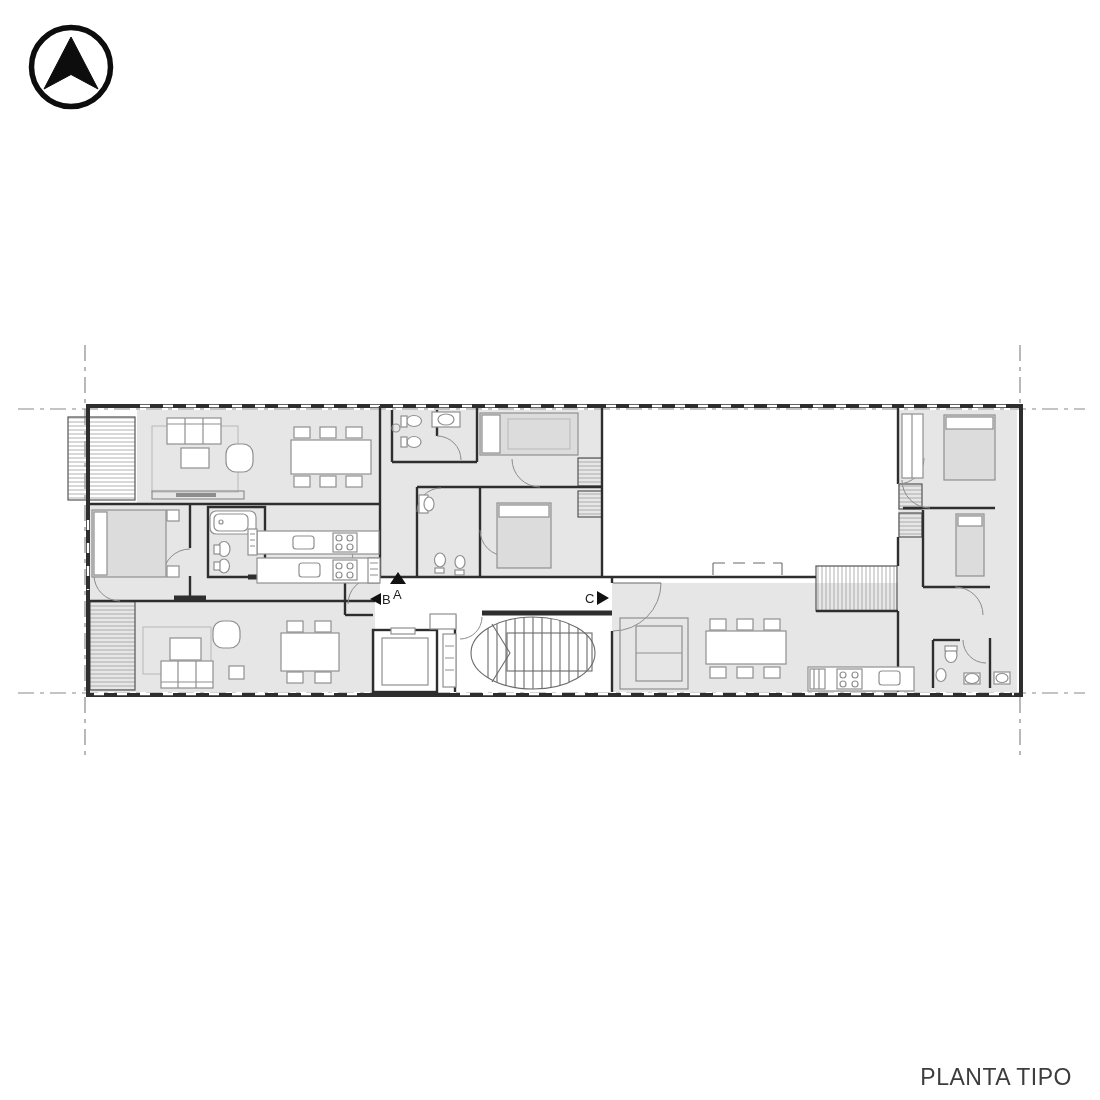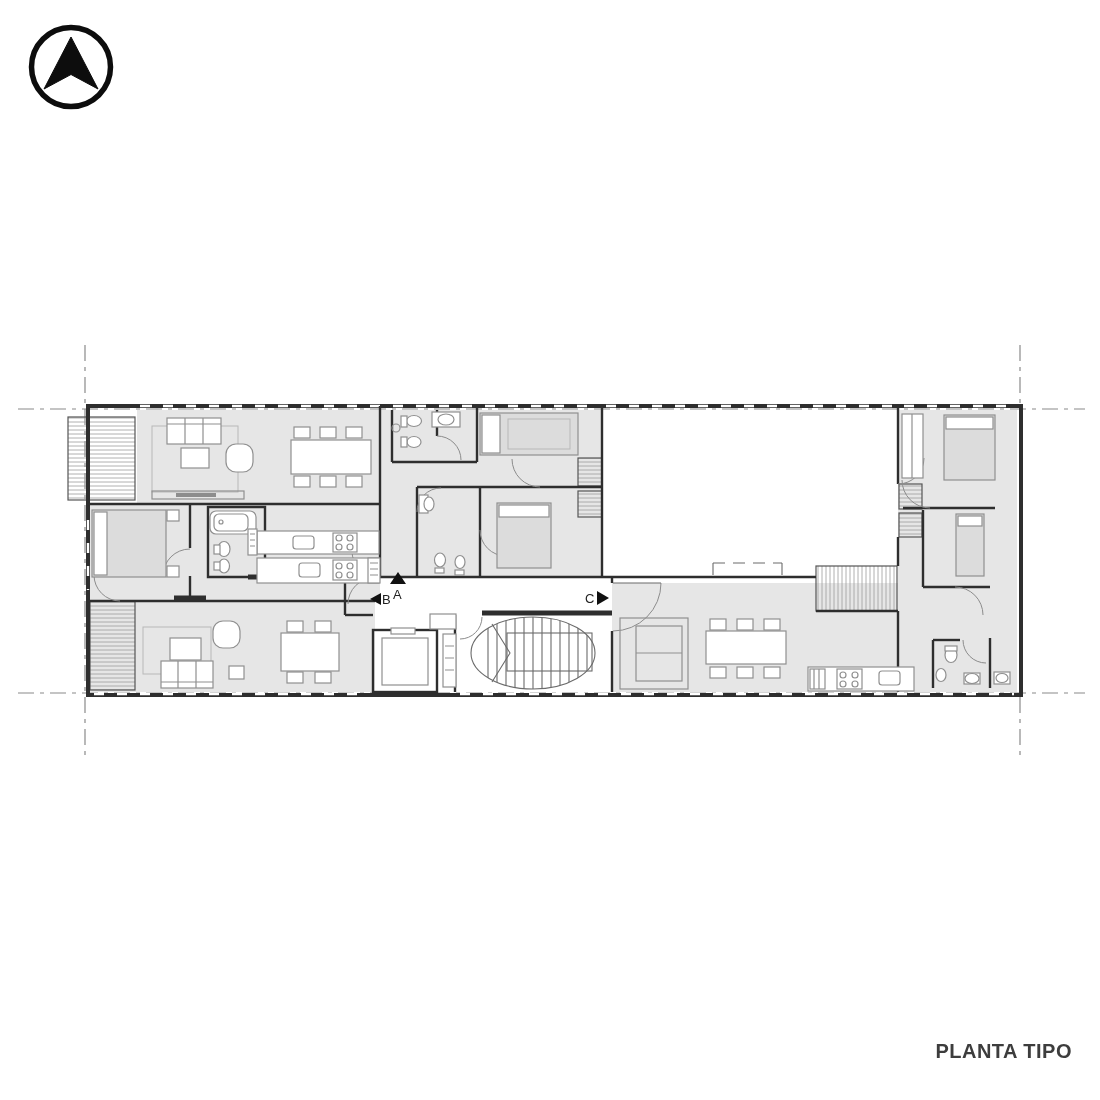--- a/index.html
+++ b/index.html
@@ -1,20 +1,20 @@
 <!DOCTYPE html>
 <html style="--background: #ffffff; --wall: #2e2e2e; --room-fill: #e6e6e6; --bed-fill: #dcdcdc; --furniture-line: #909090; --refline: #8a8a8a; --text: #3d3d3d;"><head>
 <meta charset="utf-8">
 <style>
   html,body{margin:0;padding:0;background:var(--background,#fff);}
   .canvas{position:relative;width:1100px;height:1100px;background:var(--background,#fff);overflow:hidden;
           font-family:"Liberation Sans", sans-serif;}
   .north{position:absolute;left:27px;top:23px;width:88px;height:88px;}
   .plan-svg{position:absolute;left:0;top:0;}
-  .title{position:absolute;right:28px;top:1040px;font-size:20px;font-weight:700;
+  .title{position:absolute;right:28px;top:1064px;font-size:23px;font-weight:400;
          color:var(--text,#3d3d3d);letter-spacing:.5px;}
   
   .w4{stroke:var(--wall,#2e2e2e);stroke-width:4;fill:none;}
   .w2{stroke:var(--wall,#2e2e2e);stroke-width:2.4;fill:none;}
   .w6{stroke:var(--wall,#2e2e2e);stroke-width:5;fill:none;}
   .tn{stroke:#6b6b6b;stroke-width:1.1;fill:none;}
   .fn{stroke:var(--furniture-line,#909090);stroke-width:1.2;fill:none;}
   .fw{stroke:var(--furniture-line,#909090);stroke-width:1.2;fill:#ffffff;}
   .bed{stroke:var(--furniture-line,#909090);stroke-width:1.2;fill:var(--bed-fill,#dcdcdc);}
   .lt{stroke:#b8b8b8;stroke-width:1;fill:none;}

